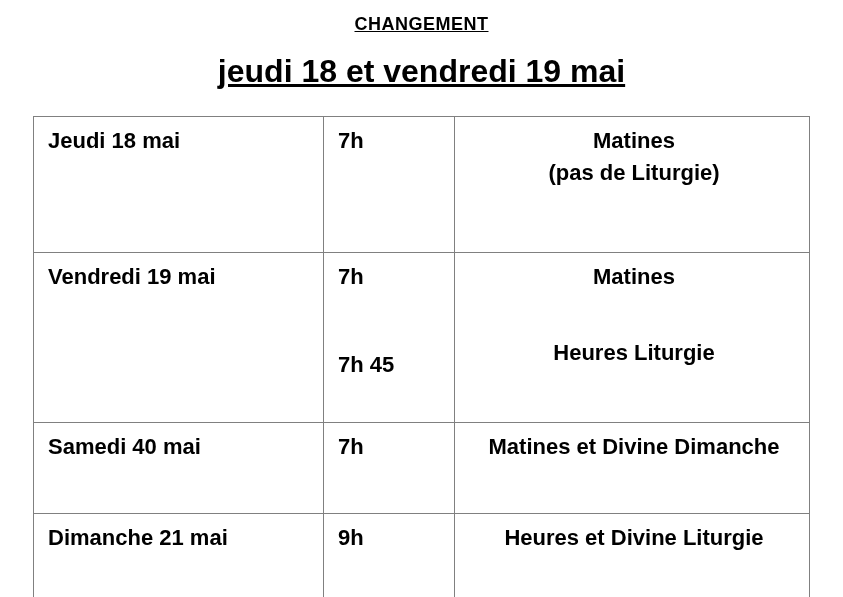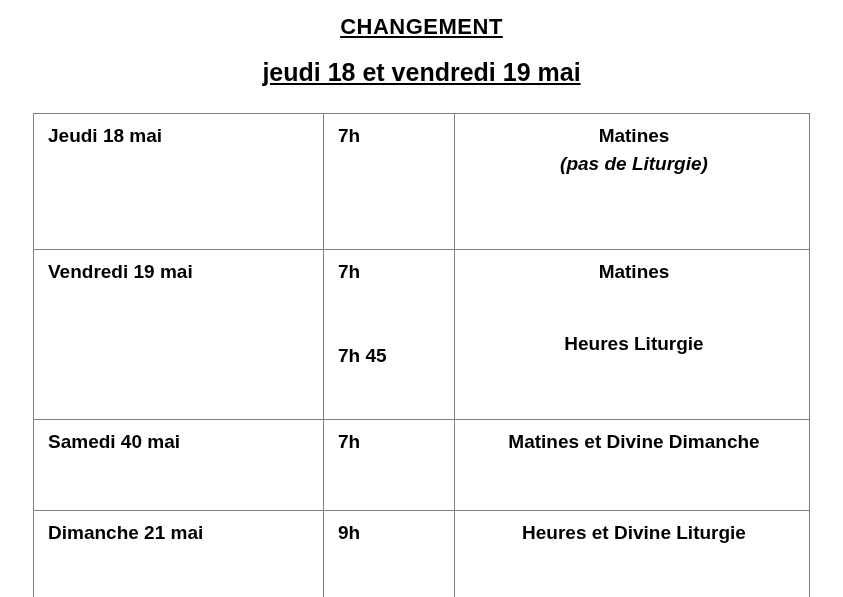--- a/index.html
+++ b/index.html
@@ -15,58 +15,57 @@
     overflow: hidden;
   }
   .page {
     width: 843px;
     height: 597px;
     position: relative;
     box-sizing: border-box;
   }
   .doc-title {
     text-align: center;
-    font-size: 22px;
+    font-size: 18px;
     font-weight: bold;
     text-decoration: underline;
     letter-spacing: 0.5px;
     margin-top: 14px;
   }
   .doc-subtitle {
     text-align: center;
-    font-size: 25px;
+    font-size: 32px;
     font-weight: bold;
     text-decoration: underline;
     margin-top: 18px;
   }
   .schedule-wrap {
     margin: 26px 33px 0 33px;
   }
   table.schedule {
     border-collapse: collapse;
     width: 777px;
     table-layout: fixed;
   }
   table.schedule td {
     border: 1px solid #808080;
     vertical-align: top;
     padding: 9px 10px 8px 14px;
-    font-size: 19px;
+    font-size: 22px;
     font-weight: bold;
     line-height: 1.35;
   }
   td.col-day   { width: 265px; }
   td.col-time  { width: 106px; padding-left: 11px; }
   td.col-event { width: auto; text-align: center; }
   .row-1 td { height: 118px; }
   .row-2 td { height: 152px; }
   .row-3 td { height: 73px; }
   .row-4 td { height: 88px; }
   .event-italic {
-    font-style: italic;
     font-weight: bold;
     display: block;
     margin-top: 2px;
   }
   .time-second {
     display: block;
     margin-top: 58px;
   }
   .event-second {
     display: block;

